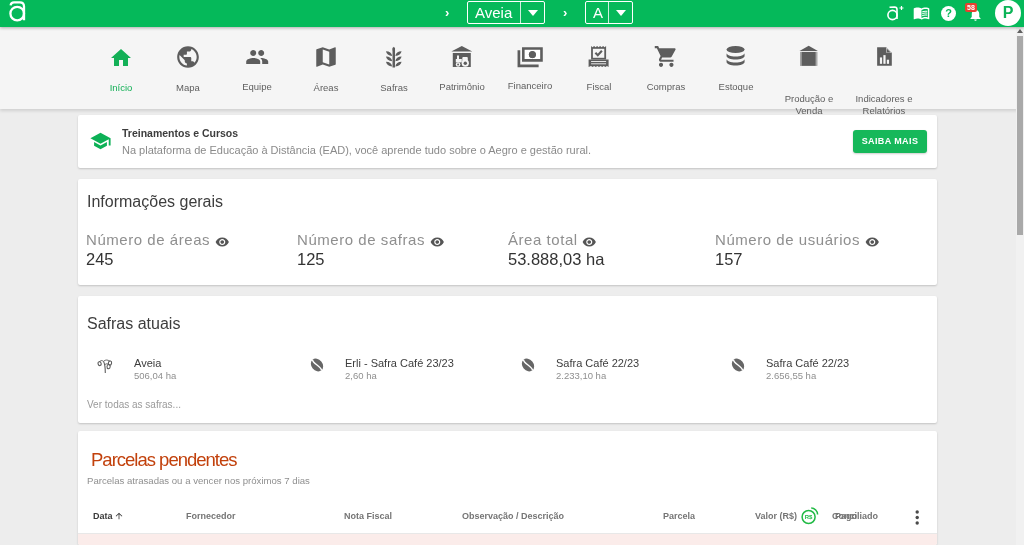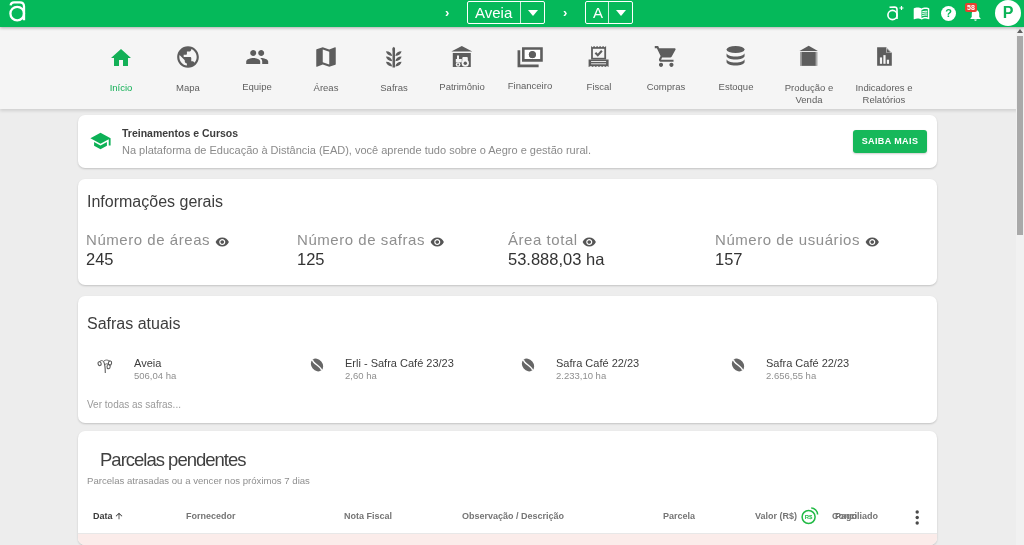--- a/index.html
+++ b/index.html
@@ -18,41 +18,41 @@
 .sel2 .arr { width:24px; height:23px; border-left:1px solid rgba(255,255,255,.8); display:flex; align-items:center; justify-content:center; }
 .ticon { position:absolute; top:0; }
 .qm { position:absolute; left:941px; top:6px; width:15px; height:15px; background:#fff; border-radius:50%; color:#05b95a; font-size:11px; font-weight:bold; text-align:center; line-height:15px; }
 .badge { position:absolute; left:965px; top:3px; min-width:12px; height:9px; background:#e8402f; border-radius:2px; color:#fff; font-size:7px; font-weight:bold; text-align:center; line-height:9px; padding:0 1px; }
 .avatar { position:absolute; left:995px; top:0px; width:26px; height:26px; background:#fff; border-radius:50%; color:#0bb457; font-size:16px; font-weight:bold; text-align:center; line-height:26px; }
 .nav { position:absolute; left:0; top:27px; width:1024px; height:82px; background:#f5f5f5; box-shadow:0 2px 3px rgba(0,0,0,0.12); }
 .ni { position:absolute; top:19px; transform:translateX(-50%); text-align:center; color:#5e5e5e; font-size:9.5px; }
 .ni svg { display:block; margin:0 auto; }
 .ni .lbl { margin-top:12px; line-height:11.5px; position:relative; }
 .ni.act { color:#14b057; }
-.ni .lbl.two { margin-top:13px; }
-.card { position:absolute; left:78px; width:859px; background:#fff; border-radius:7px; box-shadow:0 1px 2px rgba(0,0,0,0.18);text-decoration:underline; }
+.ni .lbl.two { margin-top:24px; }
+.card { position:absolute; left:78px; width:859px; background:#fff; border-radius:2px; box-shadow:0 1px 2px rgba(0,0,0,0.18);text-decoration:underline; }
 .banner { top:115px; height:53px; }
 .cap { position:absolute; left:10px; top:15px; }
 .btit { position:absolute; left:44px; top:12px; font-size:10.5px; font-weight:bold; color:#3d3d3d; }
 .bsub { position:absolute; left:44px; top:29px; font-size:11px; color:#8a8a8a; }
 .sbtn { position:absolute; right:10px; top:15px; width:74px; height:23px; background:#16b85a; border-radius:3px; color:#fff; font-size:9px; font-weight:bold; text-align:center; line-height:23px; letter-spacing:0.4px; box-shadow:0 1px 2px rgba(0,0,0,0.2); }
 .card1 { top:179px; height:106px; }
 .ctit { position:absolute; left:9px; top:14px; font-size:16px; color:#3d3d3d; }
 .lab { position:absolute; top:51.5px; font-size:15px; letter-spacing:0.55px; color:#8f8f8f; white-space:nowrap; }
 .lab svg { vertical-align:-2.5px; margin-left:0px; }
 .val { position:absolute; top:71px; font-size:16.5px; color:#333; white-space:nowrap; }
 .card2 { top:296px; height:127px; }
 .card2 .ctit { top:18.5px; }
 .sitem { position:absolute; top:58px; }
 .sic { position:absolute; }
 .snm { position:absolute; left:48px; top:2.5px; font-size:11px; color:#3d3d3d; white-space:nowrap; }
 .sha { position:absolute; left:48px; top:16px; font-size:9.5px; color:#8f8f8f; white-space:nowrap; }
 .vtod { position:absolute; left:9px; top:103px; font-size:10px; color:#9a9a9a; }
 .card3 { top:431px; height:114px; overflow:hidden; }
-.ptit { position:absolute; left:22px; top:18px; font-size:18.5px; letter-spacing:-1px; color:#404040; }
+.ptit { position:absolute; left:13px; top:18px; font-size:18.5px; letter-spacing:-1px; color:#c2410c; }
 .psub { position:absolute; left:9px; top:44px; font-size:9.6px; color:#8f8f8f; }
 .th { position:absolute; top:80px; font-size:9px; font-weight:bold; color:#757575; white-space:nowrap; }
 .th.dk { color:#3a3a3a; }
 .pinkrow { position:absolute; left:0; top:102px; width:859px; height:12px; background:#fbecea; border-top:1px solid #e8e8e8; }
 .sbar { position:absolute; left:1016px; top:27px; width:8px; height:518px; background:#f1f1f1; }
 .sbar .thumb { position:absolute; left:1px; top:9px; width:6px; height:199px; background:#a9a9a9; }
 .sbar .up { position:absolute; left:1px; top:2px; width:0; height:0; border-left:3px solid transparent; border-right:3px solid transparent; border-bottom:4px solid #606060; }
 </style>
 </head>
 <body>

